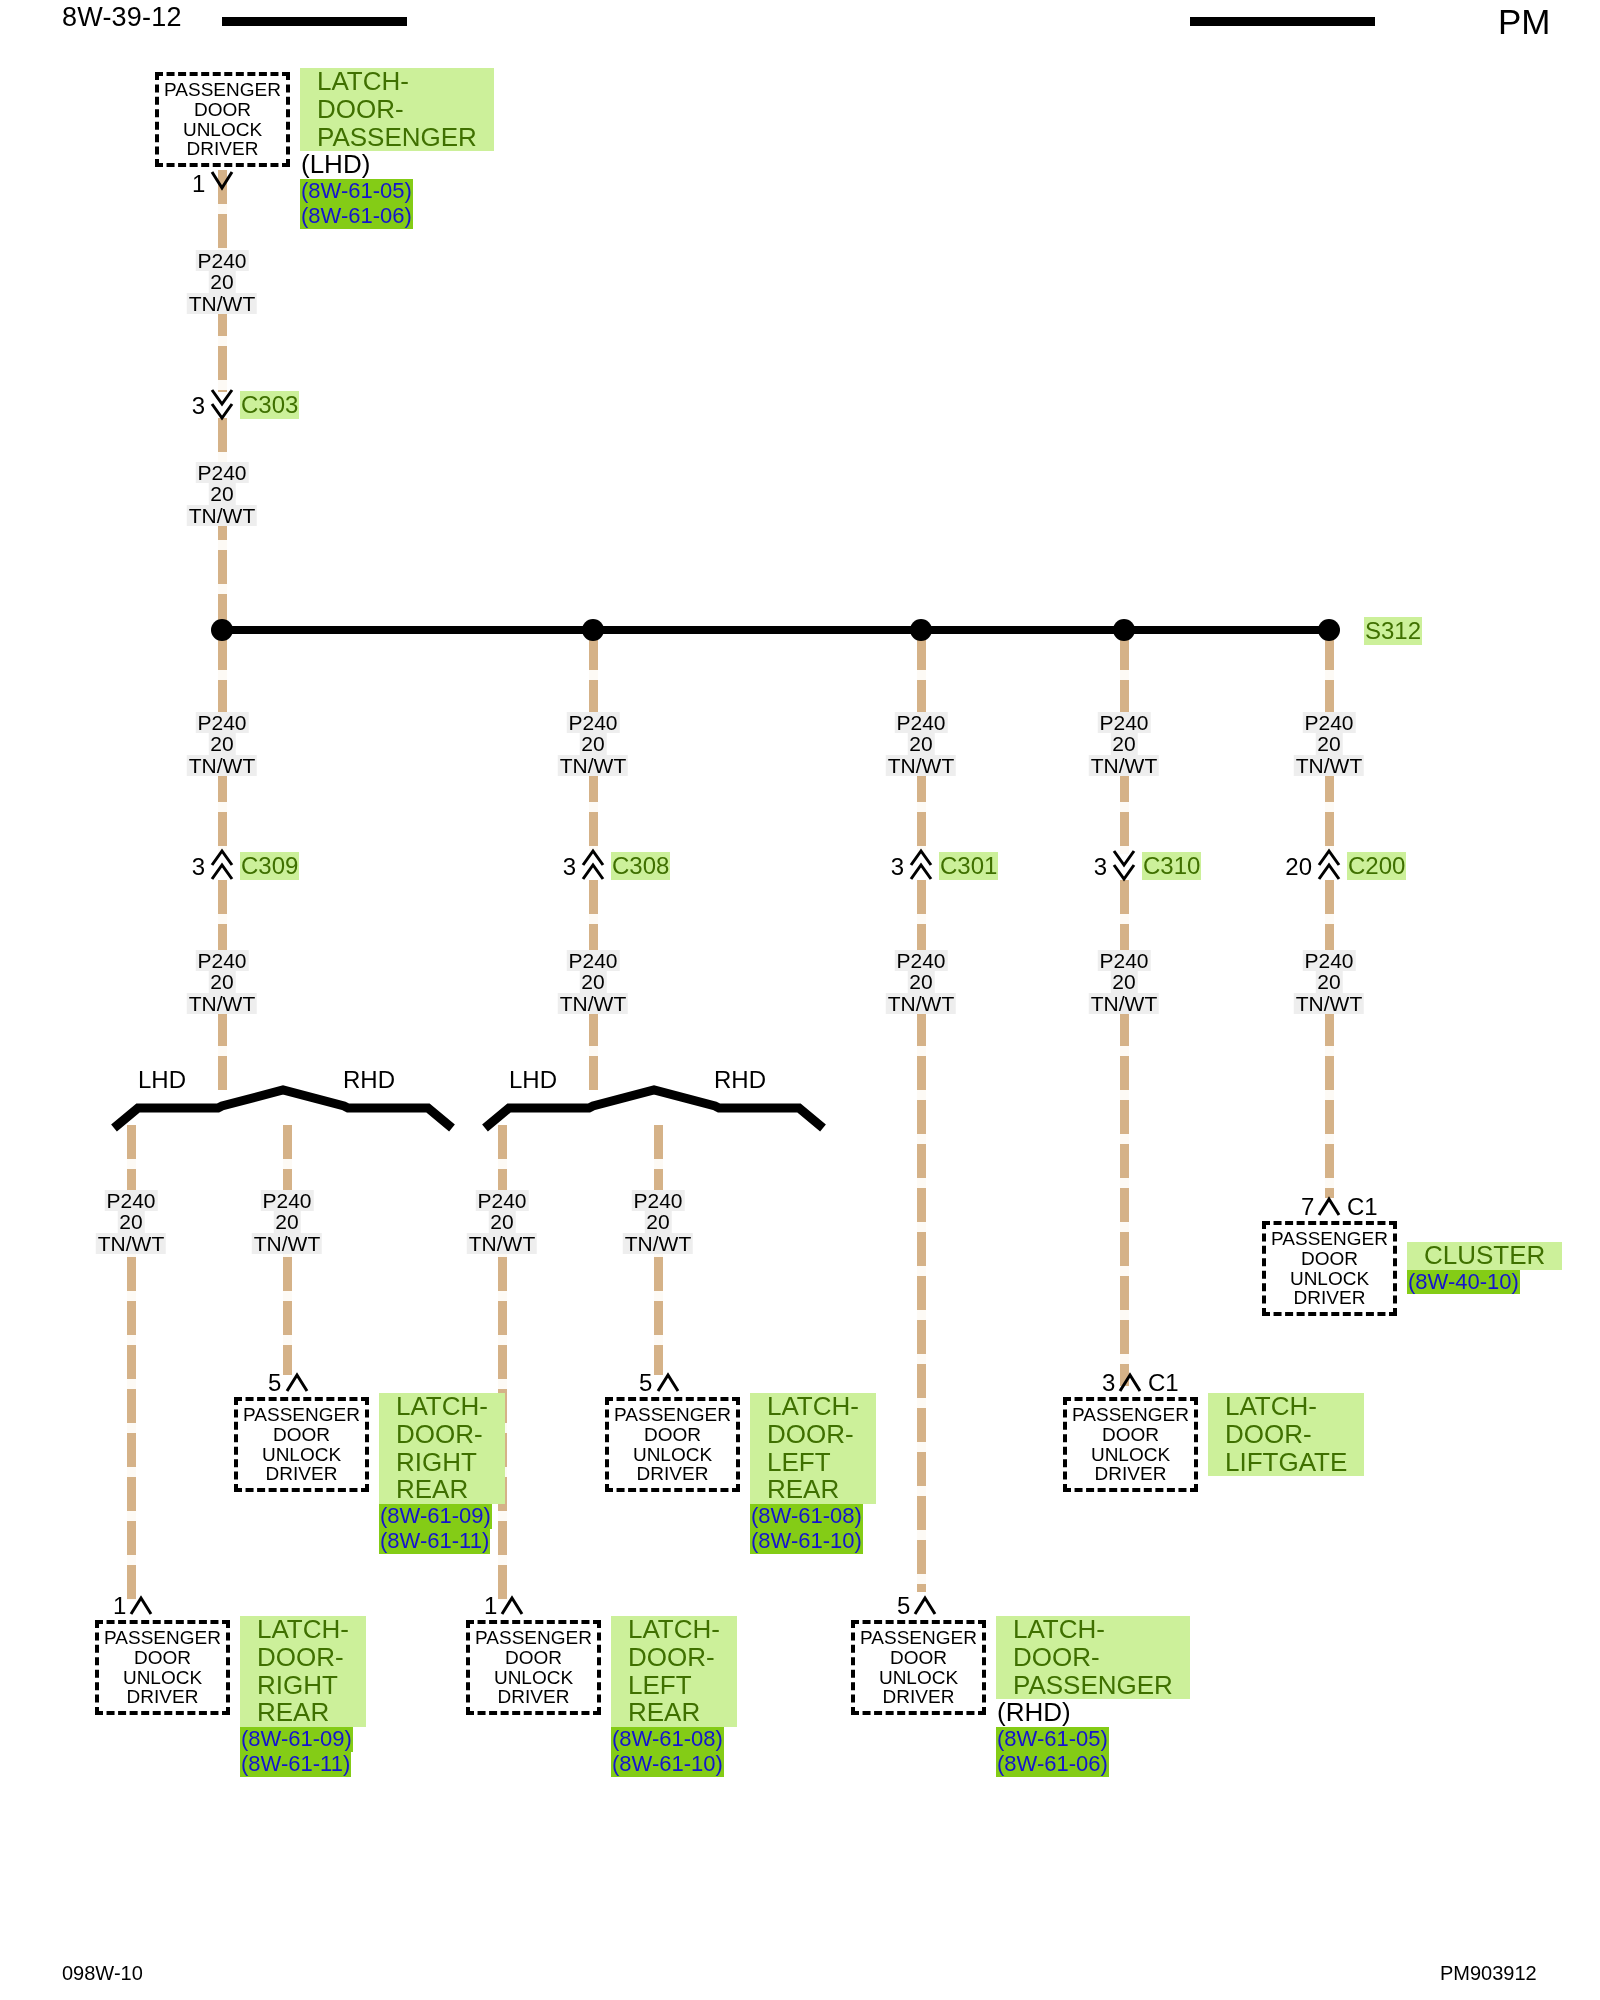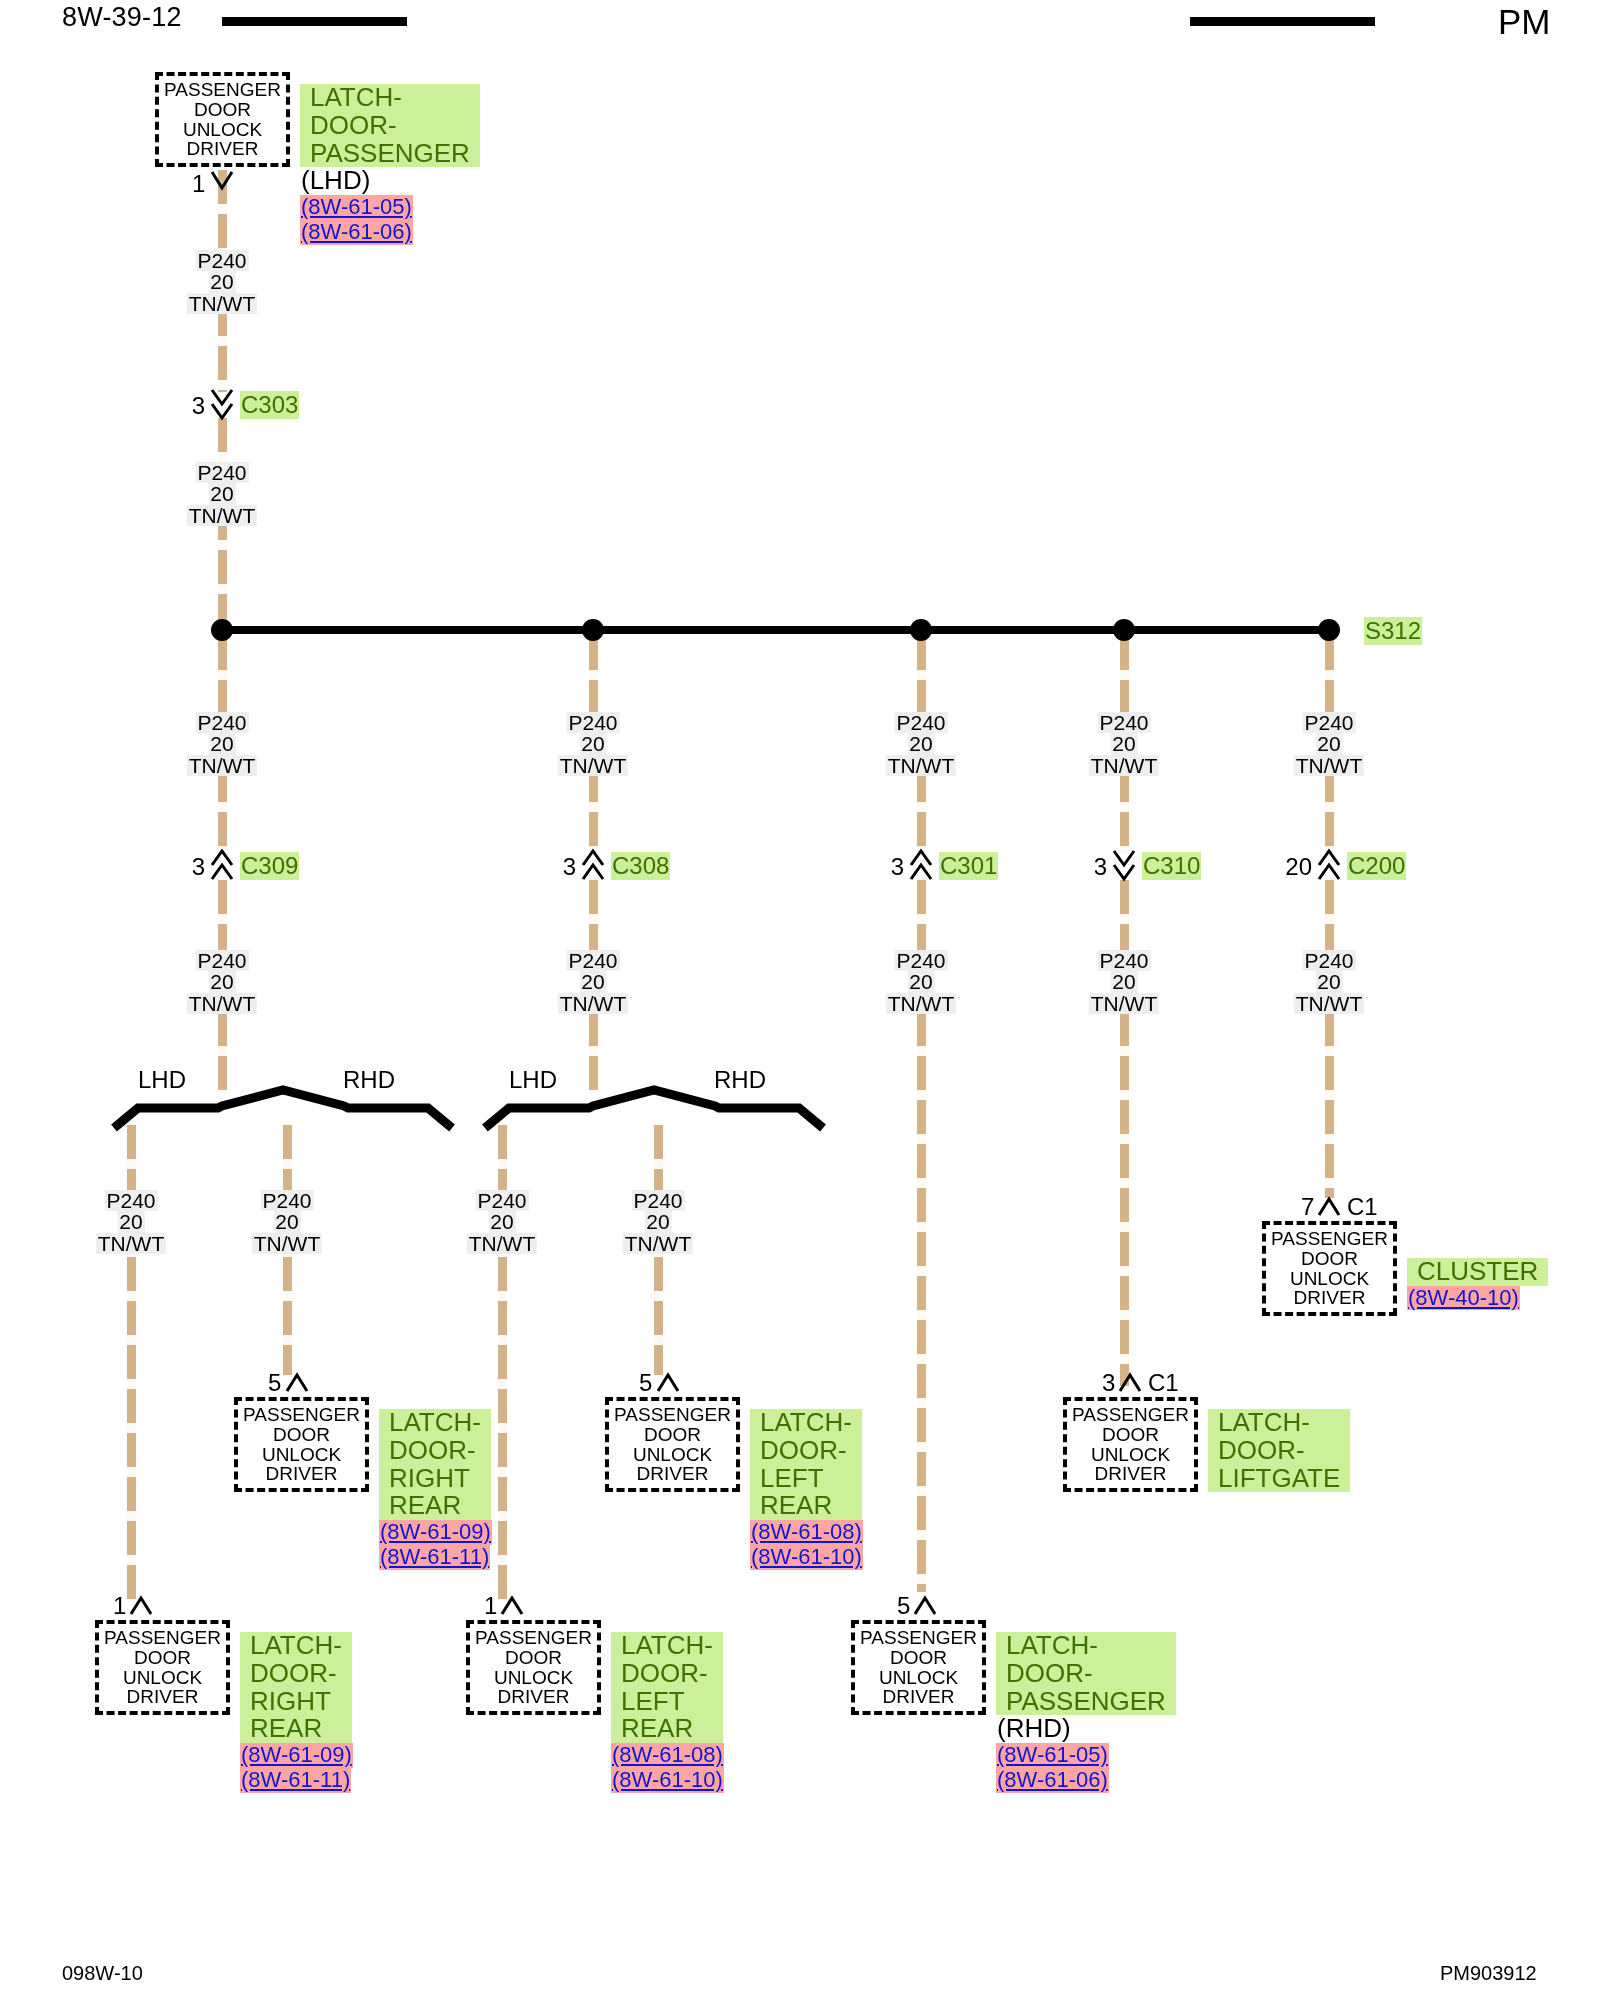--- a/index.html
+++ b/index.html
@@ -70,26 +70,26 @@
     border:4px dashed #000;
     background:#fff;
     box-sizing:border-box;
     display:flex;flex-direction:column;align-items:center;justify-content:center;
     line-height:1.04;
   }
   .block .boxy div{font-size:19px;white-space:nowrap;}
   .block .side{position:absolute;left:0;top:0;}
   .block .devname{
     font-size:26px;line-height:1.07;color:#3f7000;
-    background:#ccf09a;display:table;padding:0 10px;white-space:pre;margin-top:16px;
+    background:#ccf09a;display:table;padding:0 17px;white-space:pre;
   }
   .block .plain{font-size:26px;line-height:1.07;color:#000;display:table;padding:0 1px;white-space:nowrap;}
   .block .ref{
     font-size:22px;line-height:1.12;color:#1414cf;
-    background:#fca5a5;display:table;padding:0 1px;white-space:nowrap;text-decoration:underline;
+    background:#84cc16;display:table;padding:0 1px;white-space:nowrap;
   }
   .block .pintag{position:absolute;font-size:24px;white-space:nowrap;}
 </style>
 </head>
 <body>
 
 <div class="page">
 
   <div class="hdr">
     <div class="hdr-left">8W-39-12</div>

